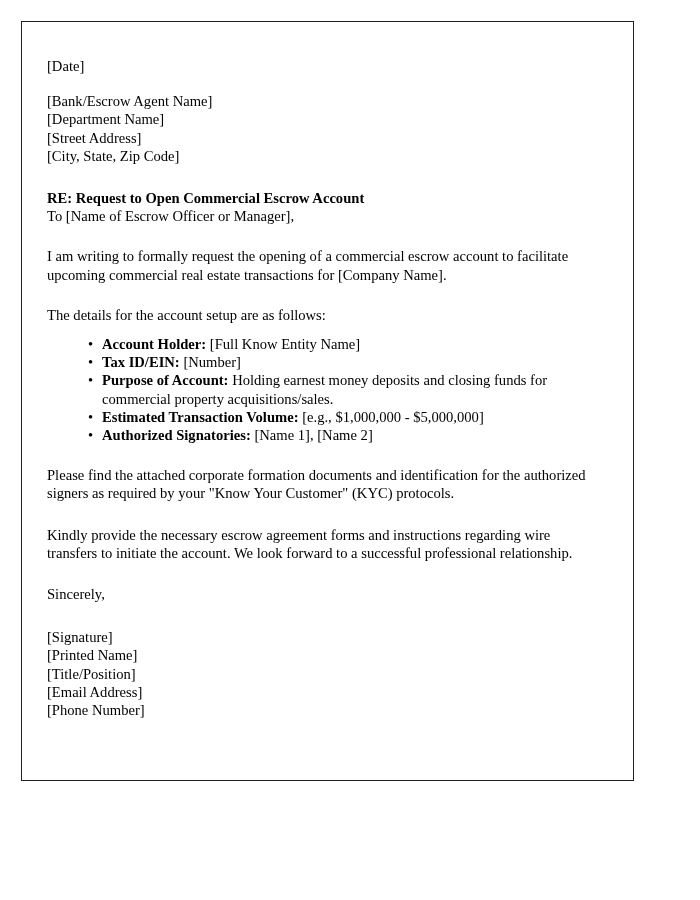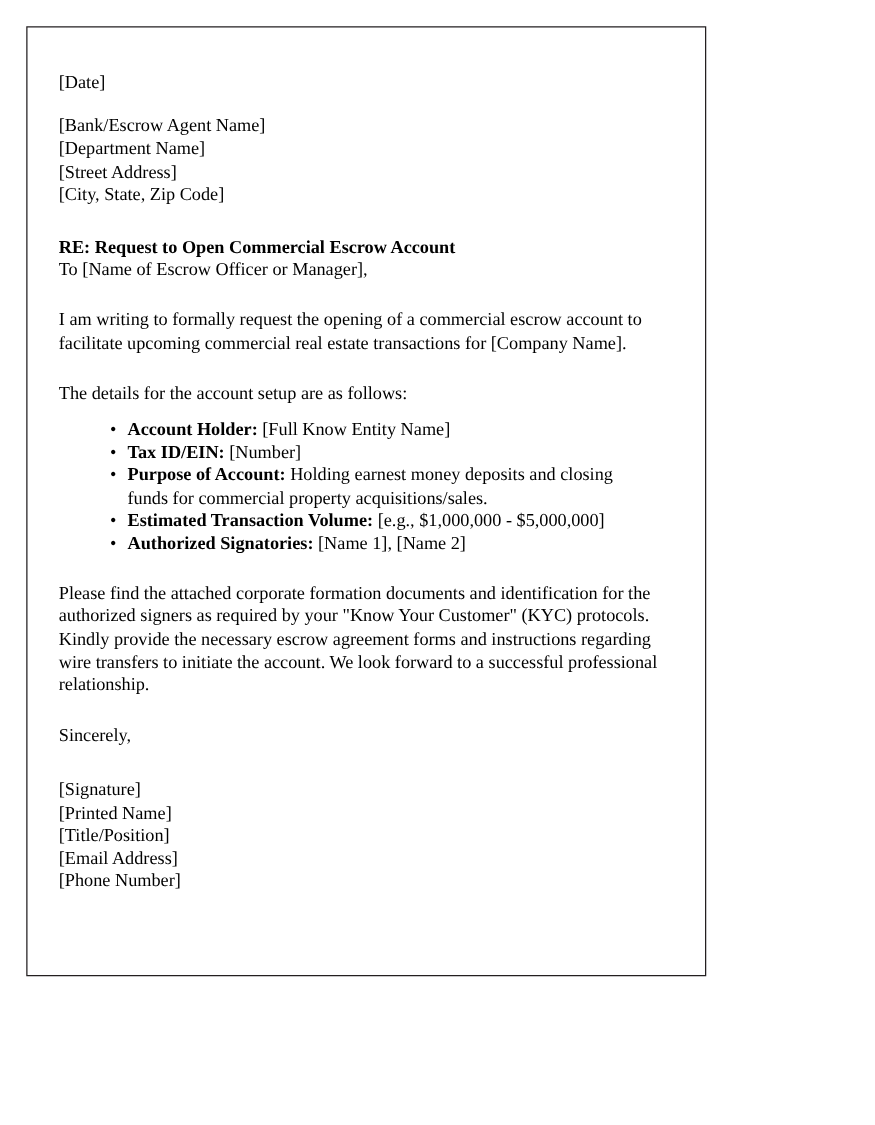--- a/index.html
+++ b/index.html
@@ -12,21 +12,21 @@
     height: 900px;
     font-family: "Liberation Serif", "DejaVu Serif", serif;
     color: #000000;
     overflow: hidden;
   }
 
   .page {
     position: absolute;
     left: 21px;
     top: 21px;
-    width: 544px;
+    width: 613px;
     height: 760px;
     border: 1px solid #231f20;
     box-sizing: border-box;
     background: #ffffff;
   }
 
   .page-inner {
     padding: 26px 38px 0 25px;
     box-sizing: border-box;
   }
@@ -54,21 +54,21 @@
   }
 
   
   .block-date      { margin-top: 9px; }
   .block-address   { margin-top: 17px; }
   .block-re        { margin-top: 24px; }
   .block-to        { }
   .block-intro     { margin-top: 22px; }
   .block-details   { margin-top: 22px; }
   .block-kyc       { margin-top: 22px; }
-  .block-kindly    { }
+  .block-kindly    { margin-top: 23px; }
   .block-sincerely { margin-top: 23px; }
   .block-signature { margin-top: 25px; }
 
   ul.bullets {
     margin: 11px 0 0 0;
     padding-left: 41px;
     list-style: none;
   }
 
   ul.bullets > li {

